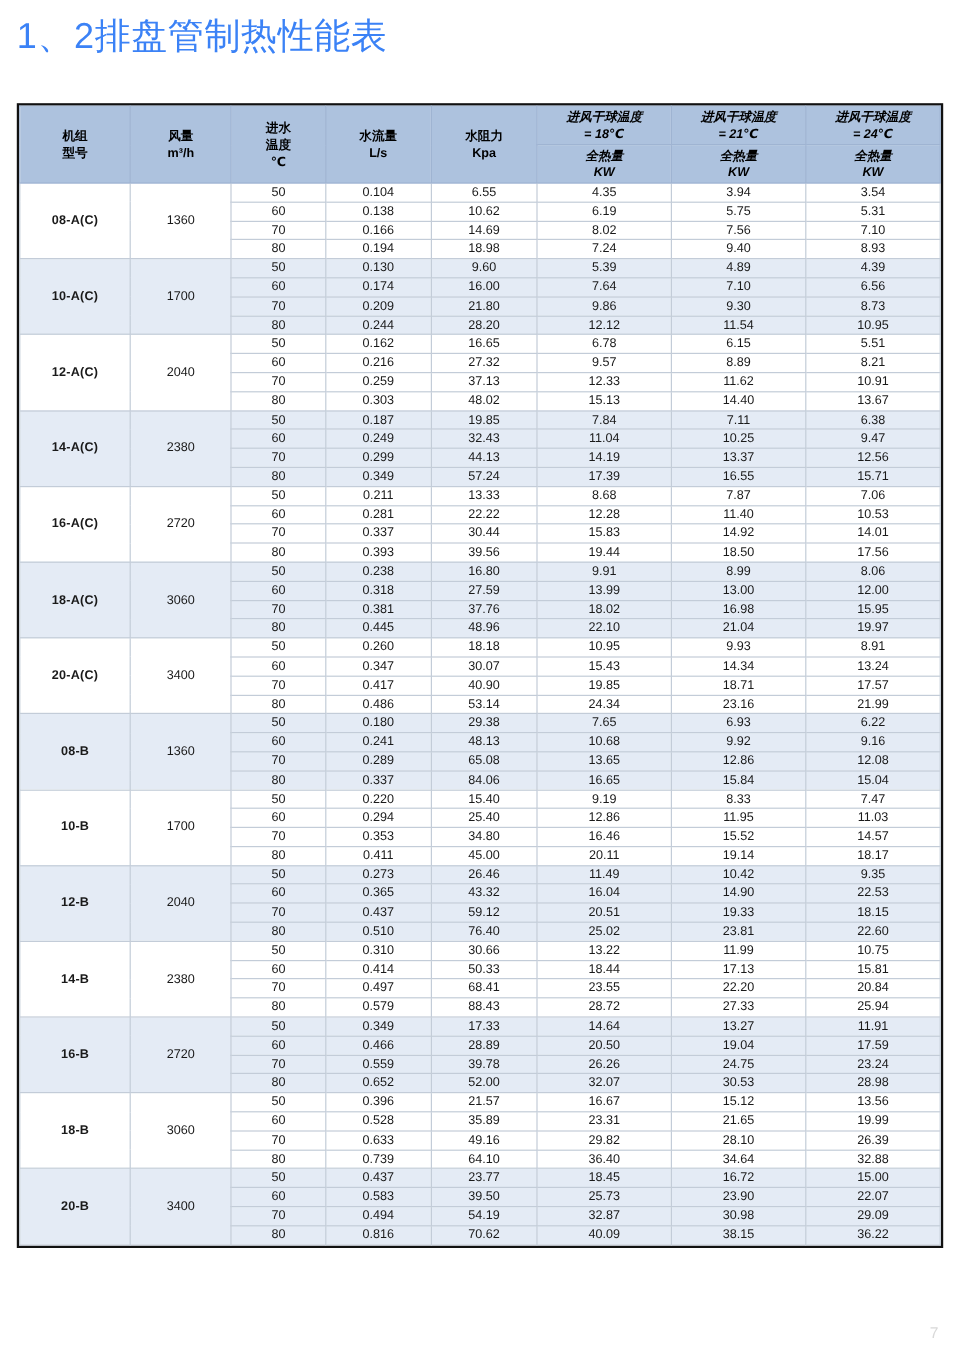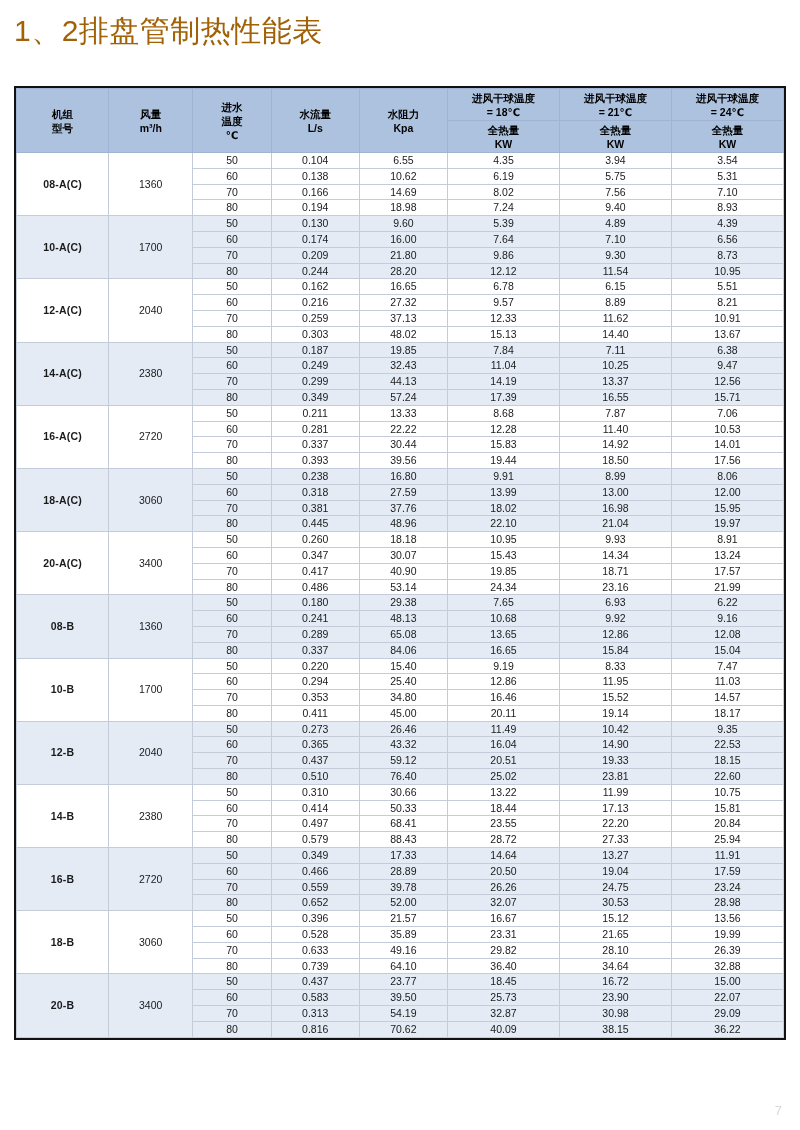--- a/index.html
+++ b/index.html
@@ -17,21 +17,21 @@
   }
 
   
   #page-title {
     position: absolute;
     left: 14px;
     top: 11px;
     font-size: 30px;
     line-height: 40px;
     font-weight: 400;
-    color: #a16207;
+    color: #3b82f6;
     letter-spacing: 0.5px;
     white-space: nowrap;
   }
 
   
   #perf-table-wrap {
     position: absolute;
     left: 14px;
     top: 86px;
     width: 772px;
@@ -61,21 +61,21 @@
   
   table.perf thead th {
     background: #adc2de;
     color: #000000;
     font-weight: bold;
     font-size: 10.5px;
     line-height: 14px;
     border-color: #9fb4d2;
   }
   th.hdr-tall { height: 62px; padding: 2px 1px; }
-  th.hdr-half { height: 31px; padding: 1px; }
+  th.hdr-half { height: 31px; padding: 1px; font-style: italic; }
   .hdr-l1 { display: block; font-weight: bold; font-size: 10.5px; }
   .hdr-l2 { display: block; font-weight: bold; font-size: 10.5px; }
   .hdr-unit { display: block; font-weight: bold; font-size: 10.5px; }
 
   
   table.perf tbody td {
     height: 14.8px;
     font-size: 10.5px;
     line-height: 14.8px;
     color: #1a1a1a;
@@ -643,21 +643,21 @@
         <tr class="band">
           <td>60</td>
           <td>0.583</td>
           <td>39.50</td>
           <td>25.73</td>
           <td>23.90</td>
           <td>22.07</td>
         </tr>
         <tr class="band">
           <td>70</td>
-          <td>0.313</td>
+          <td>0.494</td>
           <td>54.19</td>
           <td>32.87</td>
           <td>30.98</td>
           <td>29.09</td>
         </tr>
         <tr class="band">
           <td>80</td>
           <td>0.816</td>
           <td>70.62</td>
           <td>40.09</td>

